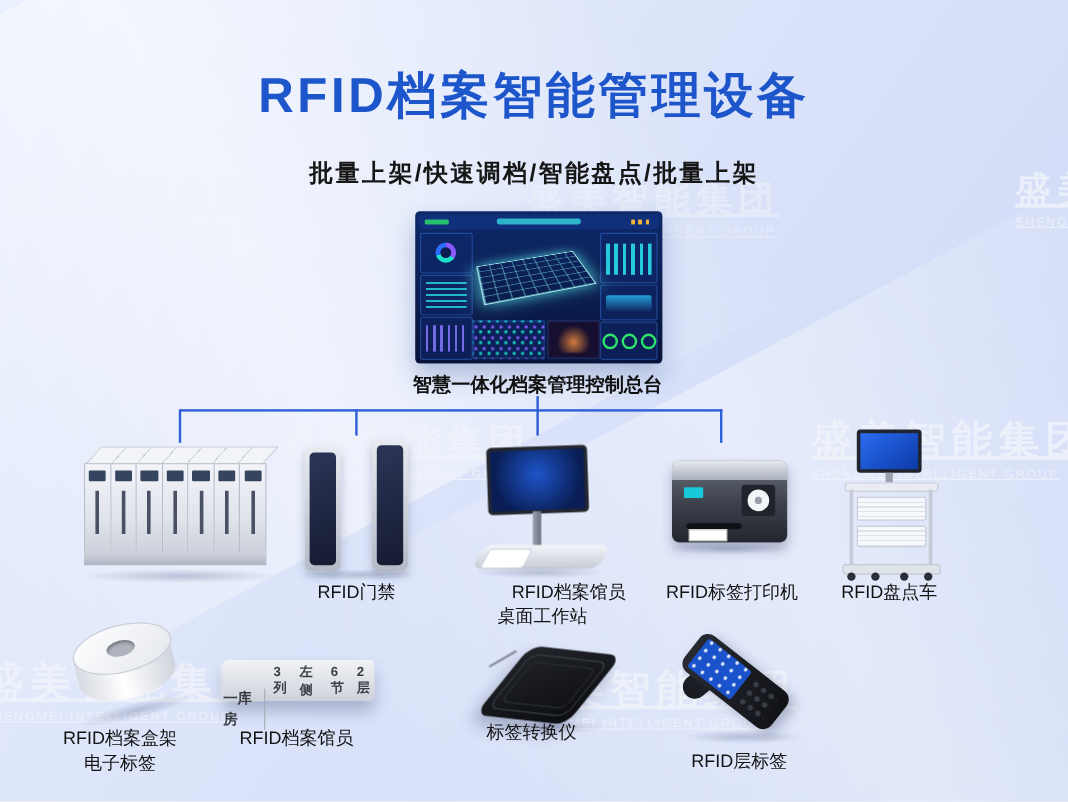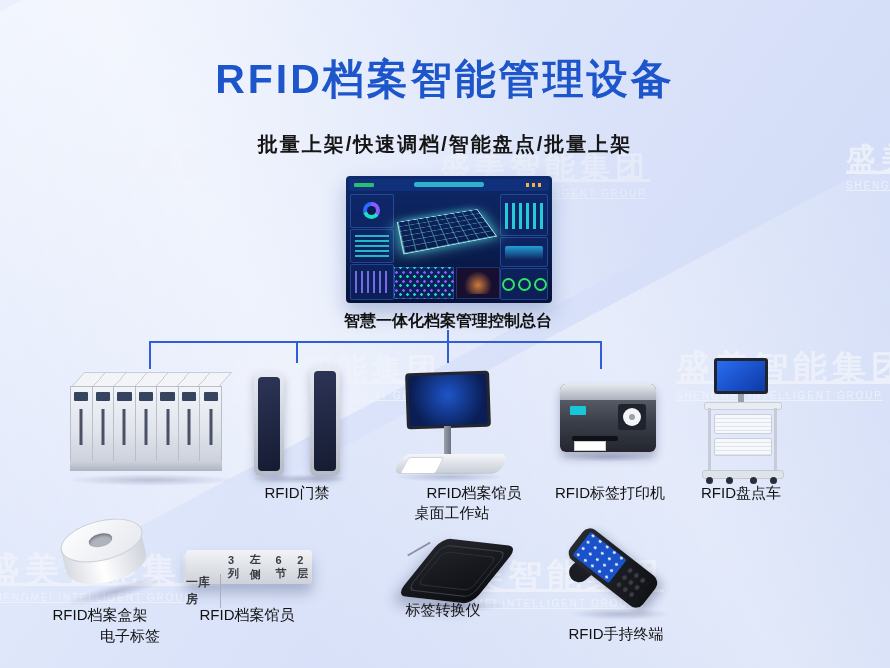--- a/index.html
+++ b/index.html
@@ -379,18 +379,18 @@
   <div class="grp" style="left:560px;top:524px;width:115px;height:96px;">
     <div class="p hh-grip"></div>
     <div class="p hh-body">
       <div class="hh-screen"></div>
       <div class="hh-keys"></div>
     </div>
     <div class="shadow" style="left:10px;top:84px;width:100px;height:12px;"></div>
   </div>
 
   <div class="caption" style="left:40px;top:606px;width:120px;">RFID档案盒架</div>
-  <div class="caption" style="left:40px;top:627px;width:120px;text-align:right;">电子标签</div>
+  <div class="caption" style="left:40px;top:627px;width:120px;">电子标签</div>
   <div class="caption" style="left:187px;top:606px;width:120px;">RFID档案馆员</div>
   <div class="caption" style="left:383px;top:601px;width:120px;">标签转换仪</div>
-  <div class="caption" style="left:546px;top:625px;width:140px;">RFID手持终端</div>
+  <div class="caption" style="left:546px;top:625px;width:140px;">RFID层标签</div>
 
 </div>
 
 </body></html>

